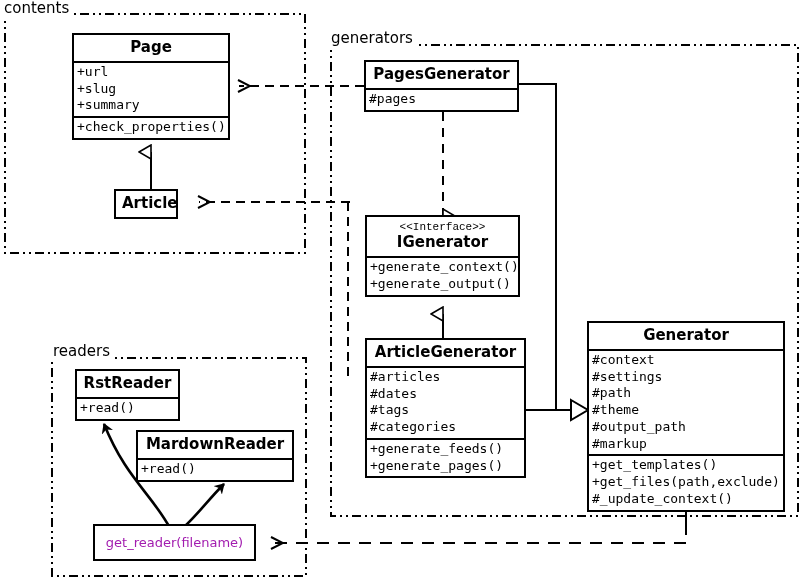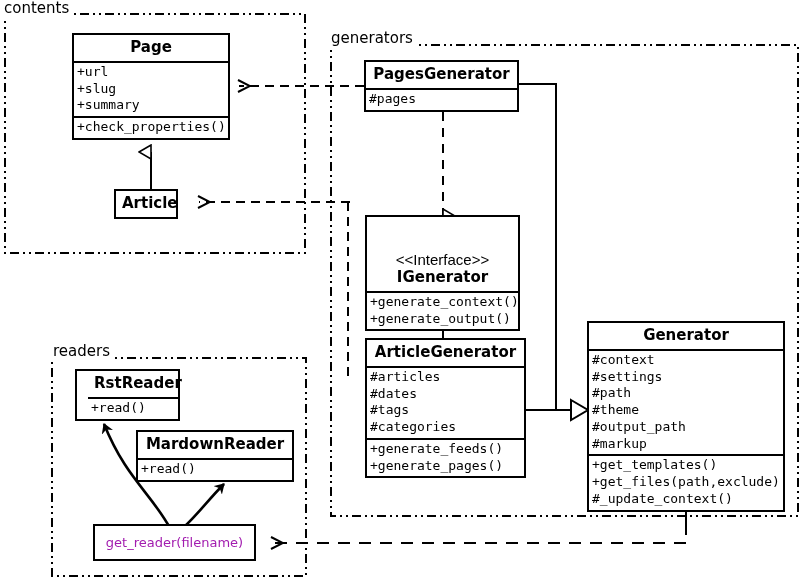--- a/index.html
+++ b/index.html
@@ -48,25 +48,24 @@
     font-family: "DejaVu Sans", sans-serif;
     font-weight: bold;
     font-size: 15px;
     text-align: center;
     color: #000000;
     padding: 4px 6px 5px 6px;
     line-height: 1.12;
   }
   .uml-stereo {
     display: block;
-    font-family: Liberation Sans, sans-serif;
+    font-family: Liberation Mono, monospace;
     font-weight: normal;
-    font-size: 15px;
+    font-size: 11px;
     line-height: 1.2;
-    margin-top: 30px;
   }
   .uml-sep {
     border-top: 2px solid #000000;
   }
   .uml-compartment {
     font-family: "DejaVu Sans Mono", monospace;
     font-size: 13px;
     color: #000000;
     padding: 1px 2px 2px 3px;
     line-height: 1.29;
@@ -223,21 +222,21 @@
       <div>#output_path</div>
       <div>#markup</div>
     </div>
     <div class="uml-compartment uml-sep">
       <div>+get_templates()</div>
       <div>+get_files(path,exclude)</div>
       <div>#_update_context()</div>
     </div>
   </div>
 
-  <div class="umlbox" style="left:75px; top:369px; width:105px;padding-left:11px;">
+  <div class="umlbox" style="left:75px; top:369px; width:105px;">
     <div class="uml-title">RstReader</div>
     <div class="uml-compartment uml-sep">
       <div>+read()</div>
     </div>
   </div>
 
   <div class="umlbox" style="left:136px; top:430px; width:158px;">
     <div class="uml-title">MardownReader</div>
     <div class="uml-compartment uml-sep">
       <div>+read()</div>

